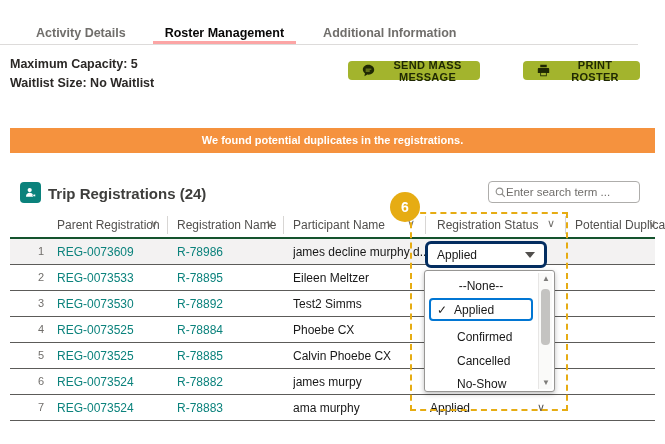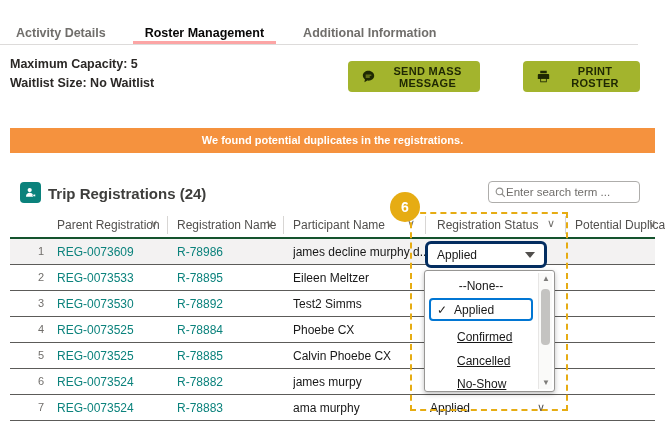--- a/index.html
+++ b/index.html
@@ -2,27 +2,27 @@
 <html><head>
 <meta charset="utf-8">
 <style>
   * { margin:0; padding:0; box-sizing:border-box; }
   html,body { background:#fff; }
   .screen {
     position:relative; width:665px; height:444px; overflow:hidden;
     font-family:"Liberation Sans", sans-serif; background:#fff; color:#181818;
   }
   
-  .tabs { position:absolute; top:22px; left:0; width:638px; height:23px; border-bottom:1px solid #dddbda; display:flex; padding-left:4px; }
+  .tabs { position:absolute; top:22px; left:0; width:638px; height:23px; border-bottom:1px solid #dddbda; display:flex; padding-left:24px; }
   .tab { font-size:12.5px; color:#706e6b; font-weight:bold; padding:4px 12px 6px 12px; margin-right:15px; cursor:pointer; }
   .tab.active { color:#080707; border-bottom:3px solid #fca5a5; }
   
   .summary { position:absolute; top:55px; left:10px; font-size:12.5px; font-weight:bold; color:#2b2826; line-height:19px; }
   
-  .btn { position:absolute; height:31px; background:#a3b42d; border:none; border-radius:4px;
+  .btn { position:absolute; height:19px; background:#a3b42d; border:none; border-radius:4px;
          color:#1f2803; font-size:11px; font-weight:bold; letter-spacing:.3px;
          display:flex; align-items:center; justify-content:space-between; gap:14px; cursor:pointer; padding:0 14px; }
   .btn svg { flex:0 0 auto; }
   #btn-send { left:348px; top:61px; width:132px; }
   #btn-print { left:523px; top:61px; width:117px; }
   
   .banner { position:absolute; left:10px; top:128px; width:645px; height:25px; background:#f5923e;
             color:#fff; font-size:11px; font-weight:bold; text-align:center; line-height:25px; }
   
   .sec-icon { position:absolute; left:20px; top:182px; width:21px; height:21px; background:#0b827c; border-radius:4px;
@@ -53,21 +53,21 @@
                    display:flex; align-items:center; justify-content:space-between; padding:0 9px; cursor:pointer; z-index:5; }
   .status-select .val { font-size:12px; color:#181818; }
   .caret { width:0; height:0; border-left:5px solid transparent; border-right:5px solid transparent; border-top:6px solid #514f4d; }
   
   .dropdown { position:absolute; left:424px; top:270px; width:131px; height:122px; background:#fff;
               border:1px solid #979694; border-radius:3px; box-shadow:0 2px 5px rgba(0,0,0,.25); z-index:6; }
   .opt { position:absolute; left:4px; width:104px; height:23px; font-size:12px; color:#181818; display:flex; align-items:center; cursor:pointer; }
   .opt-none { top:3px; justify-content:center; }
   .opt-applied { top:27px; border:2px solid #0176d3; border-radius:4px; background:#fff; }
   .opt-applied .check { margin:0 7px 0 6px; color:#2b2826; font-size:12px; }
-  .opt-label-ind { padding-left:28px;text-decoration:underline; }
+  .opt-label-ind { padding-left:28px; }
   .opt-confirmed { top:54px; }
   .opt-cancelled { top:78px; }
   .opt-noshow { top:101px; }
   .scrollbar { position:absolute; right:2px; top:2px; width:14px; height:116px; background:#fafaf9; border-left:1px solid #e7e6e5; }
   .sb-arrow { position:absolute; left:0; width:14px; height:12px; font-size:8px; color:#7d7c7a; text-align:center; line-height:12px; cursor:pointer; }
   .sb-up { top:0; }
   .sb-down { bottom:0; }
   .sb-thumb { position:absolute; left:2px; top:16px; width:9px; height:56px; background:#c4c3c1; border-radius:4px; cursor:pointer; }
   
   .anno-rect { position:absolute; left:410px; top:212px; width:158px; height:199px; border:2px dashed #e6ac13; z-index:9; pointer-events:none; }

